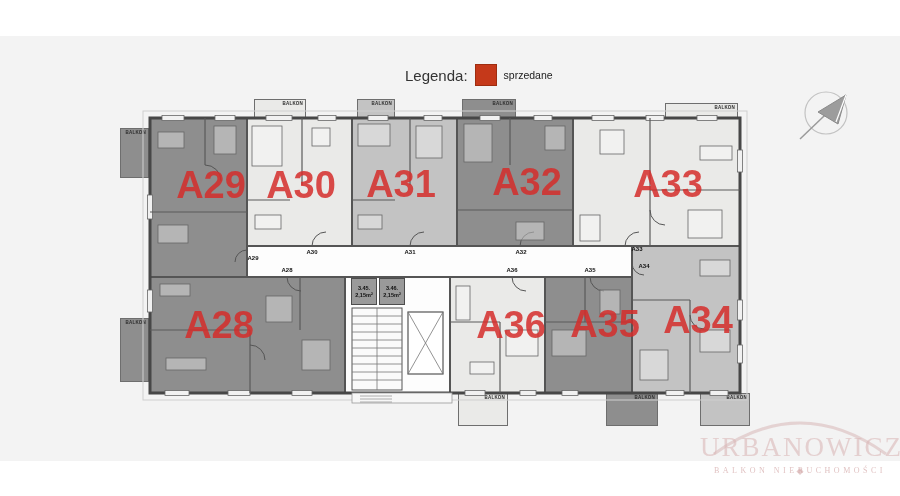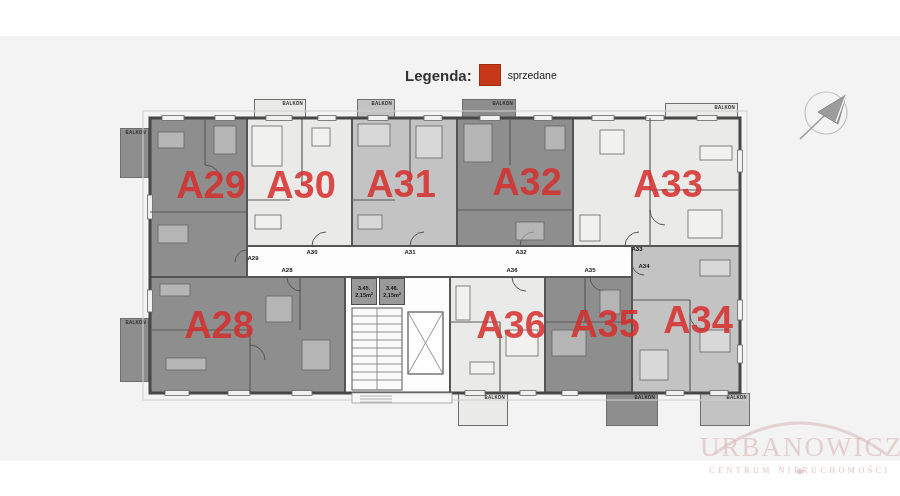--- a/index.html
+++ b/index.html
@@ -3,21 +3,21 @@
 <meta charset="utf-8">
 <style>
   html,body{margin:0;padding:0;}
   body{
     width:900px;height:496px;position:relative;overflow:hidden;
     background:#ffffff;font-family:"Liberation Sans",sans-serif;
   }
   .panel{position:absolute;left:0;top:36px;width:900px;height:425px;background:#f3f3f3;}
   
   .legend{position:absolute;left:405px;top:62px;height:26px;display:flex;align-items:center;gap:7px;}
-  .legend-title{font-size:15px;font-weight:bold;color:#333;}
+  .legend-title{font-size:15px;font-weight:normal;color:#333;}
   .legend-swatch{width:20px;height:20px;border:1px solid #9e2d10;}
   .legend-item-label{font-size:10.5px;color:#222;text-align:right;}
   
   .room{position:absolute;border:1.5px solid #555;box-sizing:border-box;}
   .hall{position:absolute;background:#fdfdfd;border:1.5px solid #555;box-sizing:border-box;}
   .balcony{position:absolute;border:1px solid #6e6e6e;box-sizing:border-box;}
   .balcony .blabel{position:absolute;right:2px;top:1px;font-size:4.5px;font-weight:bold;color:#2c2c2c;letter-spacing:.2px;}
   .unit-label{position:absolute;transform:translate(-50%,-50%);font-size:38px;font-weight:bold;
     color:rgba(213,45,42,0.85);z-index:6;pointer-events:none;white-space:nowrap;}
   .door-label{position:absolute;transform:translate(-50%,-50%);font-size:6px;font-weight:bold;color:#111;z-index:5;}
@@ -250,14 +250,14 @@
 <div class="door-label" style="left:521px;top:252px;">A32</div>
 <div class="door-label" style="left:637px;top:249px;">A33</div>
 <div class="door-label" style="left:287px;top:270px;">A28</div>
 <div class="door-label" style="left:512px;top:270px;">A36</div>
 <div class="door-label" style="left:590px;top:270px;">A35</div>
 <div class="door-label" style="left:644px;top:266px;">A34</div>
 
 <div class="wm" style="left:700px;top:432px;width:200px;">
   <div class="wm-line1">URBANOWICZ</div>
   <div class="wm-diamond"></div>
-  <div class="wm-line2">CENTRUM NIERUCHOMOŚCI</div>
+  <div class="wm-line2">BALKON NIERUCHOMOŚCI</div>
 </div>
 
 </body></html>

